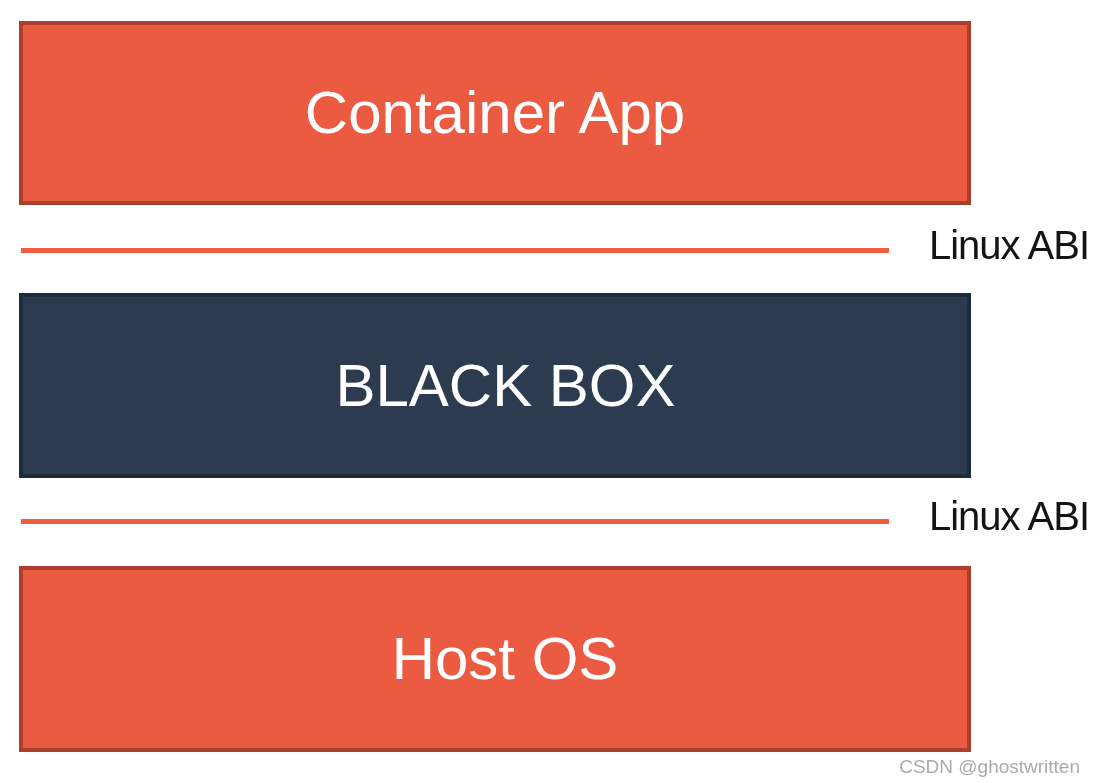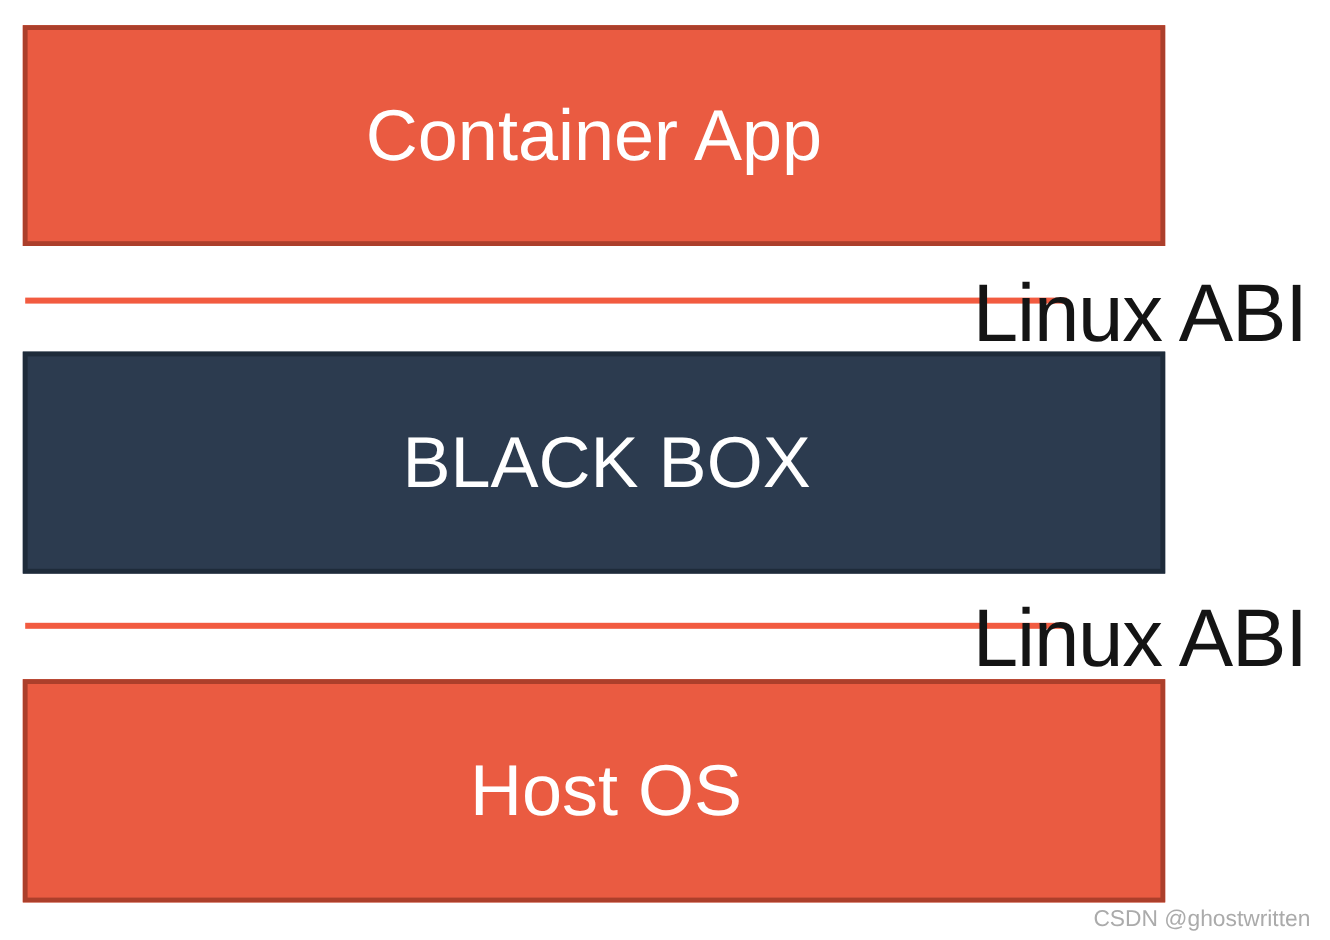--- a/index.html
+++ b/index.html
@@ -56,32 +56,32 @@
     width: 868px;
     height: 5px;
     background: #F25B40;
     z-index: 1;
   }
   .abi-line-1 { top: 248px; }
   .abi-line-2 { top: 519px; }
   .abi-label {
     position: absolute;
     right: 19px;
-    font-size: 68px;
+    font-size: 40px;
     line-height: 1.15;
     letter-spacing: -1px;
     color: #141414;
     white-space: nowrap;
     z-index: 2;
   }
   .abi-label-1 { top: 222px; }
   .abi-label-2 { top: 493px; }
   .watermark {
     position: absolute;
-    right: 16px;
+    right: 28px;
     bottom: 5px;
     font-size: 19px;
     color: #ABABAB;
     white-space: nowrap;
   }
 </style>
 </head>
 <body>
 
 <div class="canvas">

